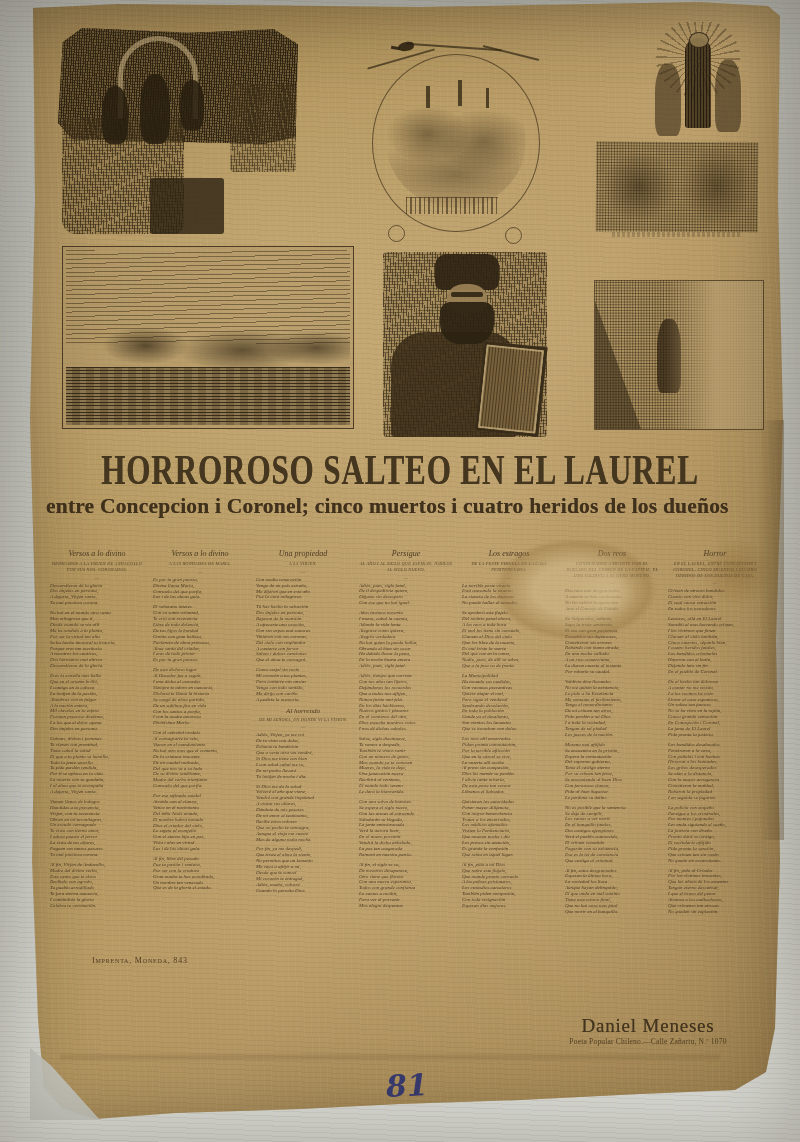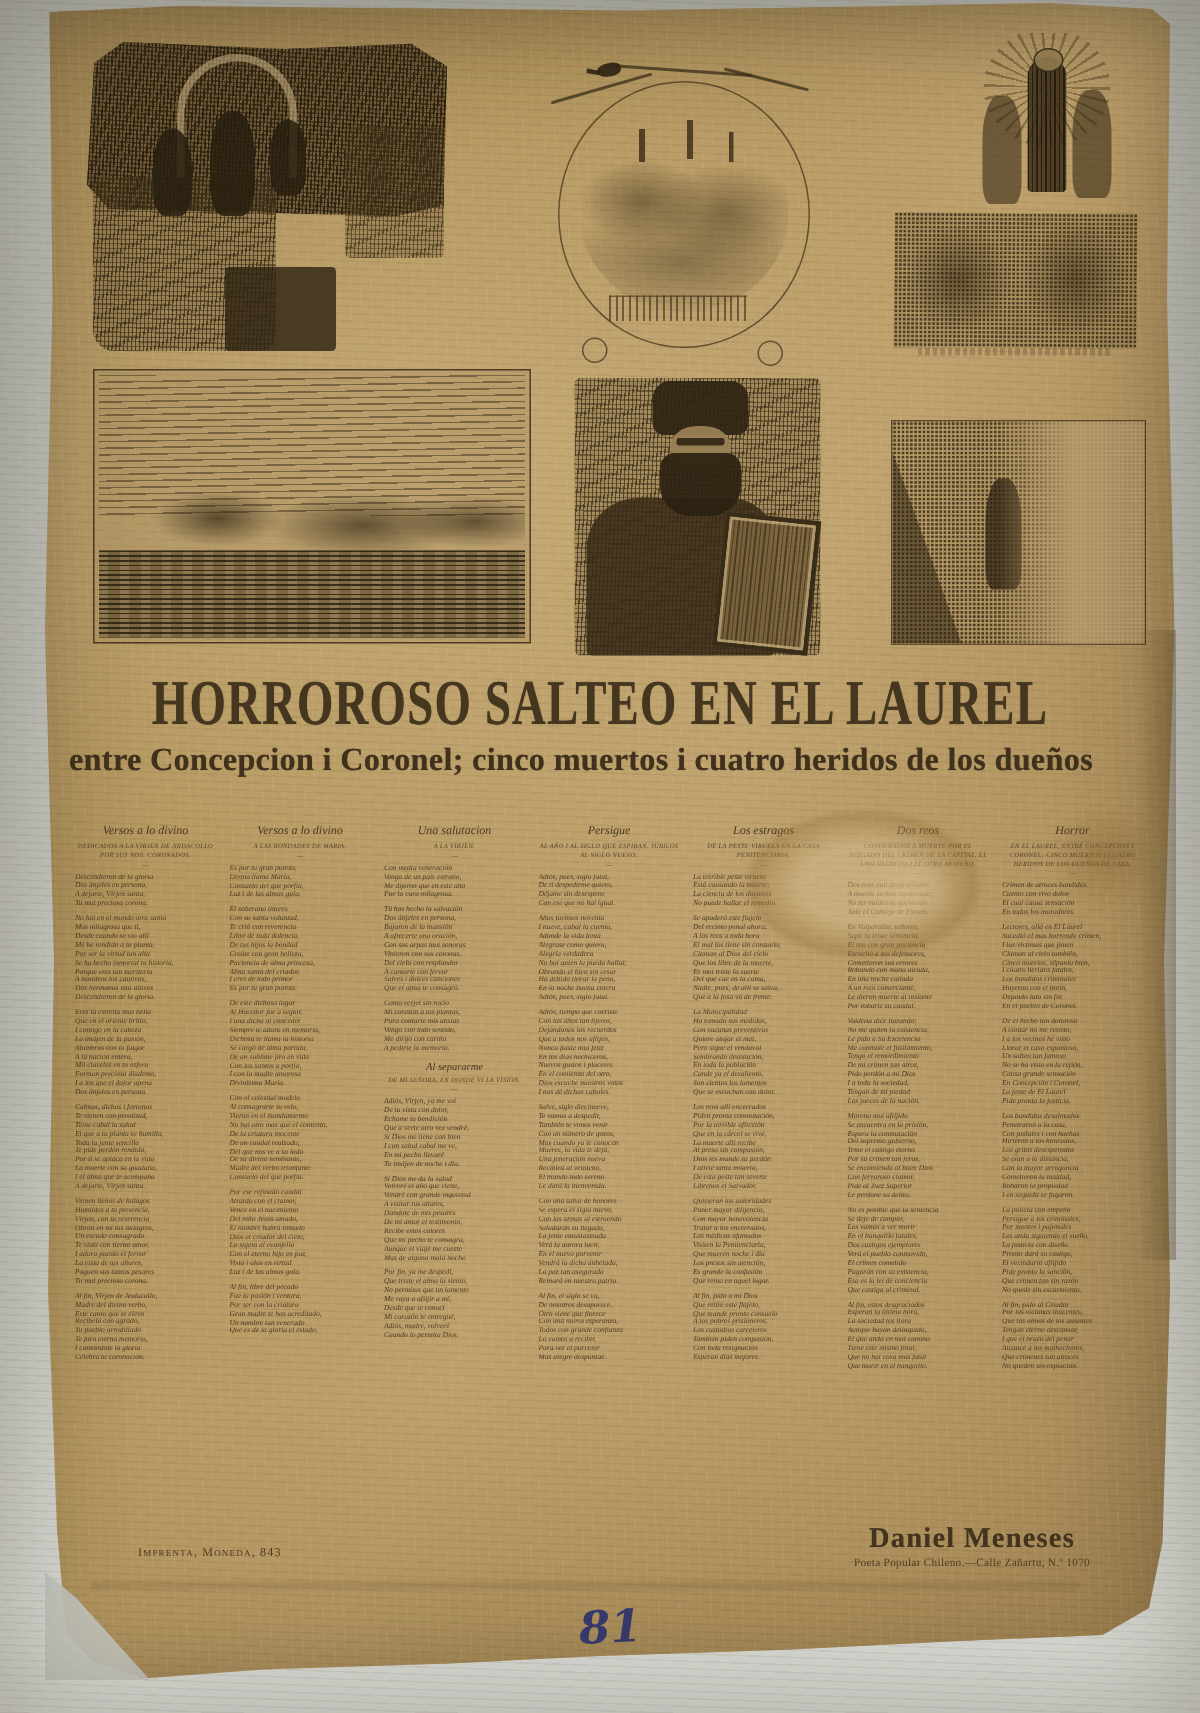--- a/index.html
+++ b/index.html
@@ -161,24 +161,24 @@
   .col{flex:1 1 0;min-width:0;overflow:hidden;font-style:italic;}
   .col-header{font-size:8px;text-align:center;margin:0 0 3px;white-space:nowrap;color:#4b3a22;}
   .col-sub{font-size:4.3px;text-transform:uppercase;text-align:center;letter-spacing:.25px;
     line-height:1.35;color:rgba(72,56,32,.9);}
   .dash{text-align:center;font-size:5px;line-height:7px;margin:1px 0 2px;color:rgba(72,56,32,.85);}
   .sec-header{font-size:7px;text-align:center;margin:3px 0 2px;white-space:nowrap;}
   .stanza{margin:0 0 4px;font-size:5px;line-height:1.18;}
   .line{display:block;white-space:nowrap;overflow:hidden;}
 
   
-  .imprint{position:absolute;left:92px;top:1030px;font-size:8px;letter-spacing:.8px;
+  .imprint{position:absolute;left:92px;top:956px;font-size:8px;letter-spacing:.8px;
     font-variant:small-caps;color:rgba(66,50,28,.9);}
   .author-block{position:absolute;left:528px;top:1016px;width:240px;text-align:center;color:#43341f;}
-  .author-name{font-size:19px;font-weight:700;letter-spacing:.8px;line-height:1.05;
+  .author-name{font-size:19px;font-weight:400;letter-spacing:.8px;line-height:1.05;
     text-shadow:0 0 .4px rgba(67,52,31,.7);}
   .author-line{font-size:7.5px;margin-top:1px;letter-spacing:.2px;color:rgba(66,50,28,.88);text-align:center;}
   .handwritten{position:absolute;left:386px;top:1068px;font-size:30px;font-weight:700;
     font-style:italic;color:#2e3370;transform:rotate(-3deg);
     font-family:"DejaVu Serif", serif;opacity:.92;}
 
   
   .stain{position:absolute;pointer-events:none;}
   .stain1{left:468px;top:522px;width:215px;height:135px;border-radius:50%;
     background:radial-gradient(closest-side, rgba(219,197,150,.42) 38%, rgba(150,118,64,.38) 68%, transparent 76%);}
@@ -397,21 +397,21 @@
         <p class="stanza">
           <span class="line">Al fin, libre del pecado</span>
           <span class="line">Fue tu pasión i ventura,</span>
           <span class="line">Por ser con la criatura</span>
           <span class="line">Gran madre te has acreditado,</span>
           <span class="line">Un nombre tan venerado</span>
           <span class="line">Que es de la gloria el estado.</span>
         </p>
       </div>
       <div class="col">
-        <div class="col-header">Una salutacion</div>
+        <div class="col-header">Una propiedad</div>
         <div class="col-sub">A LA VIRJEN.</div>
         <div class="dash">—</div>
         <p class="stanza">
           <span class="line">Con media veneración</span>
           <span class="line">Vengo de un país estraño,</span>
           <span class="line">Me dijeron que en este año</span>
           <span class="line">Fue la cura milagrosa.</span>
         </p>
         <p class="stanza">
           <span class="line">Tú has hecho la salvación</span>
@@ -426,21 +426,21 @@
           <span class="line">Que el alma te consagró.</span>
         </p>
         <p class="stanza">
           <span class="line">Como verjel sin rocío</span>
           <span class="line">Mi corazón a tus plantas,</span>
           <span class="line">Para contarte mis ansias</span>
           <span class="line">Vengo con todo sentido,</span>
           <span class="line">Me dirijo con cariño</span>
           <span class="line">A pedirte la memoria.</span>
         </p>
-        <div class="sec-header">Al separarme</div>
+        <div class="sec-header">Al horrendo</div>
         <div class="col-sub">DE MI SEÑORA, EN DONDE VI LA VISION.</div>
         <div class="dash">—</div>
         <p class="stanza">
           <span class="line">Adiós, Vírjen, ya me voi</span>
           <span class="line">De tu vista con dolor,</span>
           <span class="line">Échame tu bendición</span>
           <span class="line">Que a verte otra vez vendré,</span>
           <span class="line">Si Dios me tiene con bien</span>
           <span class="line">I con salud cabal me ve,</span>
           <span class="line">En mi pecho llevaré</span>

